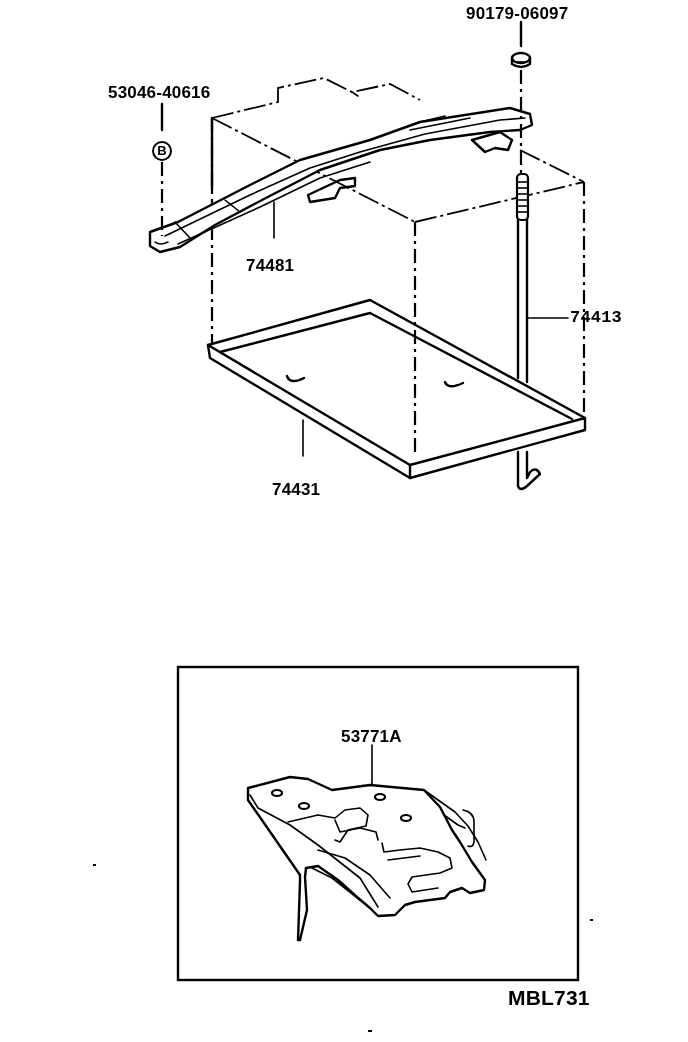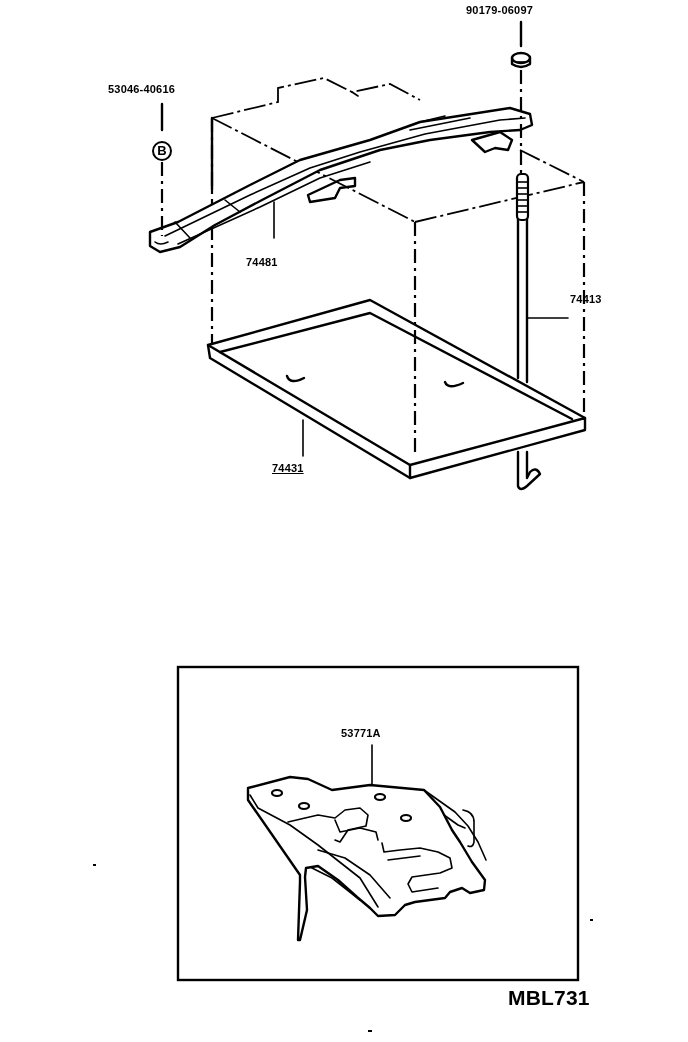--- a/index.html
+++ b/index.html
@@ -2,21 +2,21 @@
 <html><head>
   <meta charset="utf-8">
   <style>
     html, body { margin: 0; padding: 0; background: #ffffff; }
     body { width: 688px; height: 1042px; position: relative; overflow: hidden; }
     .canvas { position: absolute; left: 0; top: 0; width: 688px; height: 1042px; }
     .lbl {
       position: absolute;
       font-family: "Liberation Sans", sans-serif;
       font-weight: bold;
-      font-size: 11px;
+      font-size: 17px;
       color: #000000;
       letter-spacing: 0.2px;
       line-height: 1;
       white-space: nowrap;
     }
     svg .ln { fill: none; stroke: #000; stroke-width: 2.4; stroke-linejoin: round; stroke-linecap: round; }
     svg .thin { fill: none; stroke: #000; stroke-width: 1.6; stroke-linejoin: round; stroke-linecap: round; }
     svg .dash { fill: none; stroke: #000; stroke-width: 2.2; stroke-dasharray: 14 5 3 5; }
     svg .dash2 { fill: none; stroke: #000; stroke-width: 1.8; stroke-dasharray: 22 4 3 4; }
     svg .fillw { fill: #fff; stroke: #000; stroke-width: 2.4; stroke-linejoin: round; }
@@ -127,17 +127,17 @@
     <rect x="93" y="864" width="3" height="2" fill="#000"></rect>
     <rect x="368" y="1030" width="4" height="2" fill="#000"></rect>
     <rect x="590" y="919" width="3" height="2" fill="#000"></rect>
   </svg>
 
   
   <div class="lbl" style="left:466px; top:5px;">90179-06097</div>
   <div class="lbl" style="left:108px; top:84px;">53046-40616</div>
   <div class="lbl" style="left:152px; top:141px; width:20px; height:20px; border:2px solid #000; border-radius:50%; box-sizing:border-box; font-size:13px; text-align:center; line-height:16px;">B</div>
   <div class="lbl" style="left:246px; top:241px;margin-top:16px;">74481</div>
-  <div class="lbl" style="left:570px; top:294px;">74413</div>
-  <div class="lbl" style="left:272px; top:463px;text-decoration:underline;">74431</div>
+  <div class="lbl" style="left:570px; top:309px;font-family:Liberation Mono, monospace;">74413</div>
+  <div class="lbl" style="left:272px; top:481px;">74431</div>
   <div class="lbl" style="left:341px; top:728px;">53771A</div>
   <div class="lbl" style="left:508px; top:987px; font-size:21px;">MBL731</div>
 </div>
 
 </body></html>

